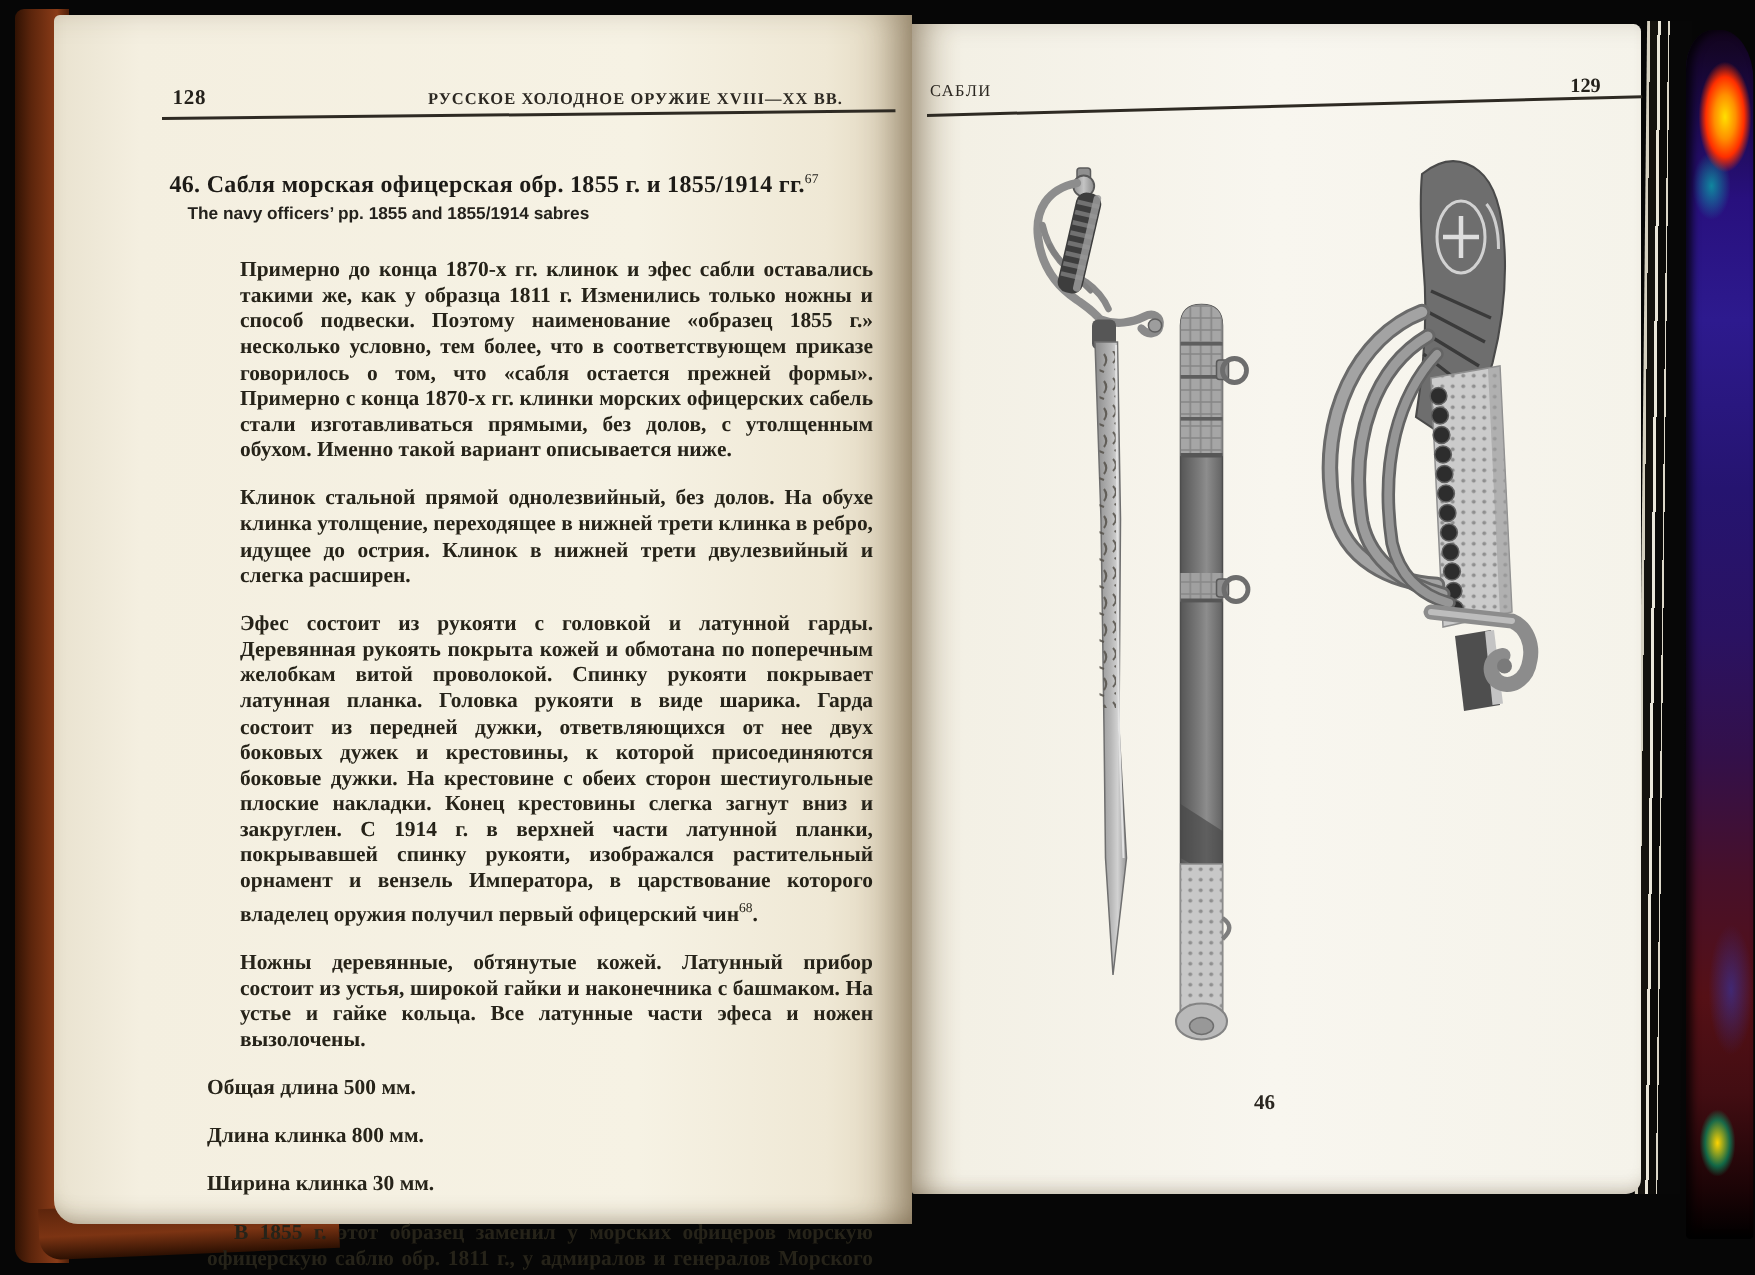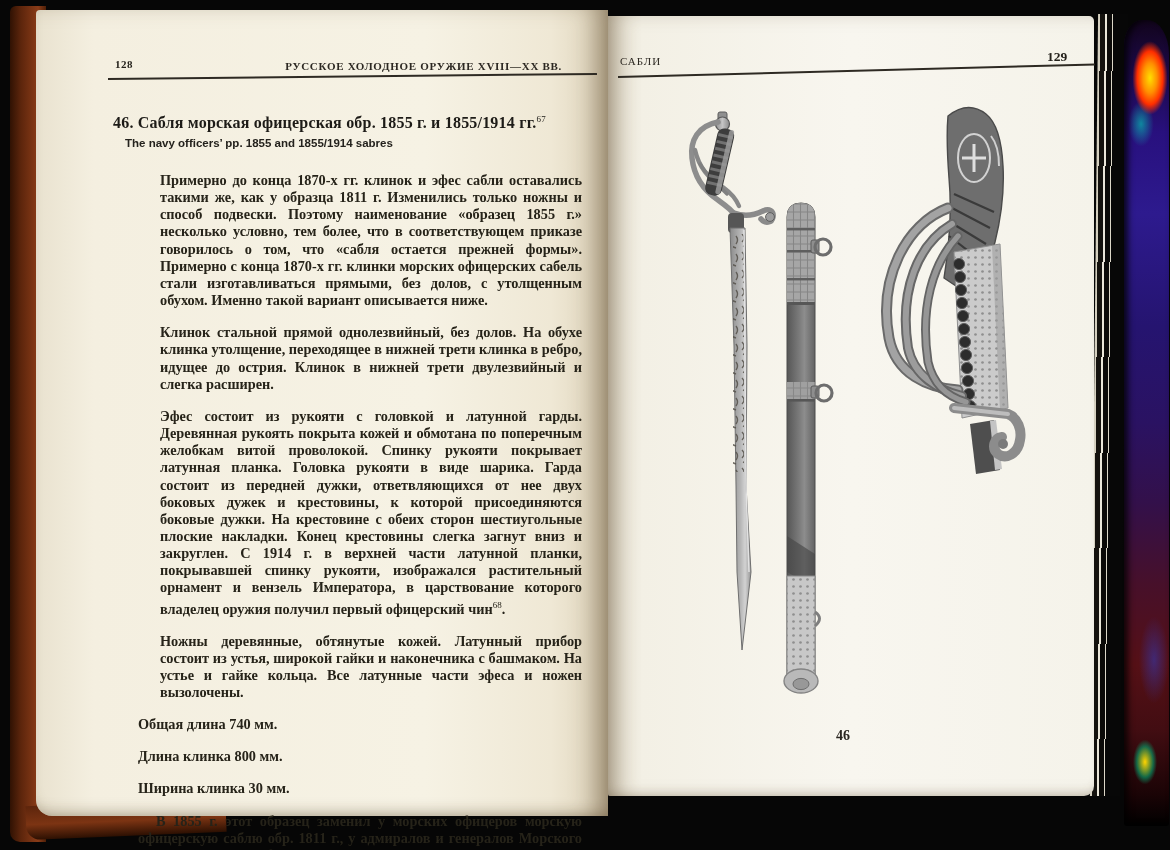--- a/index.html
+++ b/index.html
@@ -28,21 +28,21 @@
     background:
       radial-gradient(22px 46px at 26px 58px,#ffe000 0%,#ff9000 32%,#ff2e00 58%,rgba(120,20,0,0) 80%),
       radial-gradient(17px 30px at 17px 104px,rgba(0,214,186,.6),rgba(0,0,0,0) 75%),
       radial-gradient(15px 28px at 21px 742px,#ffd400 0%,rgba(0,182,120,.55) 55%,rgba(0,0,0,0) 80%),
       radial-gradient(20px 58px at 30px 640px,rgba(46,64,206,.5),rgba(0,0,0,0) 75%),
       linear-gradient(180deg,#12041c 0%,#28107e 14%,#2d1a8e 24%,#251470 38%,#2a1262 50%,#33104a 60%,#47102a 70%,#551016 80%,#420d12 88%,#1b0406 96%,#000 100%);
     border-radius:18px 22px 3px 3px/26px 34px 3px 3px;
     box-shadow:inset 4px 0 6px rgba(0,0,0,.8);}
 
   
-  .lp-number{position:absolute;left:79px;top:48px;font-size:11px;font-weight:700;letter-spacing:.5px;}
+  .lp-number{position:absolute;left:79px;top:48px;font-size:14px;font-weight:700;letter-spacing:.5px;}
   .lp-running{position:absolute;right:46px;top:50px;font-size:11px;font-weight:700;letter-spacing:.7px;color:#2c2822;}
   .rule{position:absolute;height:2px;background:#2e2a23;}
   .lp-rule{left:72px;top:68px;width:489px;transform:rotate(-.6deg);transform-origin:left center;}
   .section-title{position:absolute;left:77px;top:104px;width:488px;font-size:16px;font-weight:700;letter-spacing:.2px;color:#1d1b17;}
   .section-title sup,.body-text sup{font-size:9px;font-weight:400;}
   .section-subtitle{position:absolute;left:77px;top:127px;font-family:"Liberation Sans","DejaVu Sans",sans-serif;
     font-size:11.5px;font-weight:700;color:#24221d;margin-left:12px;}
   .body-text{position:absolute;left:87px;top:147px;width:474px;
     font-size:14.3px;line-height:17.15px;font-weight:600;text-align:justify;color:#262319;}
   .body-text p{margin:15px;}
@@ -72,21 +72,21 @@
     <div class="rule lp-rule"></div>
 
     <div class="section-title"><span>46. Сабля морская офицерская обр. 1855 г. и 1855/1914 гг.</span><sup>67</sup></div>
     <div class="section-subtitle">The navy officers’ pp. 1855 and 1855/1914 sabres</div>
 
     <div class="body-text">
       <p class="block">Примерно до конца 1870-х гг. клинок и эфес сабли оставались такими же, как у образца 1811 г. Изменились только ножны и способ подвески. Поэтому наименование «образец 1855 г.» несколько условно, тем более, что в соответствующем приказе говорилось о том, что «сабля остается прежней формы». Примерно с конца 1870-х гг. клинки морских офицерских сабель стали изготавливаться прямыми, без долов, с утолщенным обухом. Именно такой вариант описывается ниже.</p>
       <p class="block">Клинок стальной прямой однолезвийный, без долов. На обухе клинка утолщение, переходящее в нижней трети клинка в ребро, идущее до острия. Клинок в нижней трети двулезвийный и слегка расширен.</p>
       <p class="block"><span>Эфес состоит из рукояти с головкой и латунной гарды. Деревянная рукоять покрыта кожей и обмотана по поперечным желобкам витой проволокой. Спинку рукояти покрывает латунная планка. Головка рукояти в виде шарика. Гарда состоит из передней дужки, ответвляющихся от нее двух боковых дужек и крестовины, к которой присоединяются боковые дужки. На крестовине с обеих сторон шестиугольные плоские накладки. Конец крестовины слегка загнут вниз и закруглен. С 1914 г. в верхней части латунной планки, покрывавшей спинку рукояти, изображался растительный орнамент и вензель Императора, в царствование которого владелец оружия получил первый офицерский чин</span><sup>68</sup><span>.</span></p>
       <p class="block">Ножны деревянные, обтянутые кожей. Латунный прибор состоит из устья, широкой гайки и наконечника с башмаком. На устье и гайке кольца. Все латунные части эфеса и ножен вызолочены.</p>
-      <p>Общая длина 740 мм.</p>
+      <p>Общая длина 500 мм.</p>
       <p>Длина клинка 800 мм.</p>
       <p>Ширина клинка 30 мм.</p>
       <p class="lead">В 1855 г. этот образец заменил у морских офицеров морскую офицерскую саблю обр. 1811 г., у адмиралов и генералов Морского ведомства, а также флигель-адъютантов — пехотные шпаги. В 1858 г. сабля с таким же эфесом, но с клинком матросского абордажного палаша обр. 1856 г. была присвоена боцманам и</p>
     </div>
   </div>
 
   <div class="page right">
     <div class="rp-running">САБЛИ</div>
     <div class="rp-number">129</div>
     <div class="rule rp-rule"></div>

